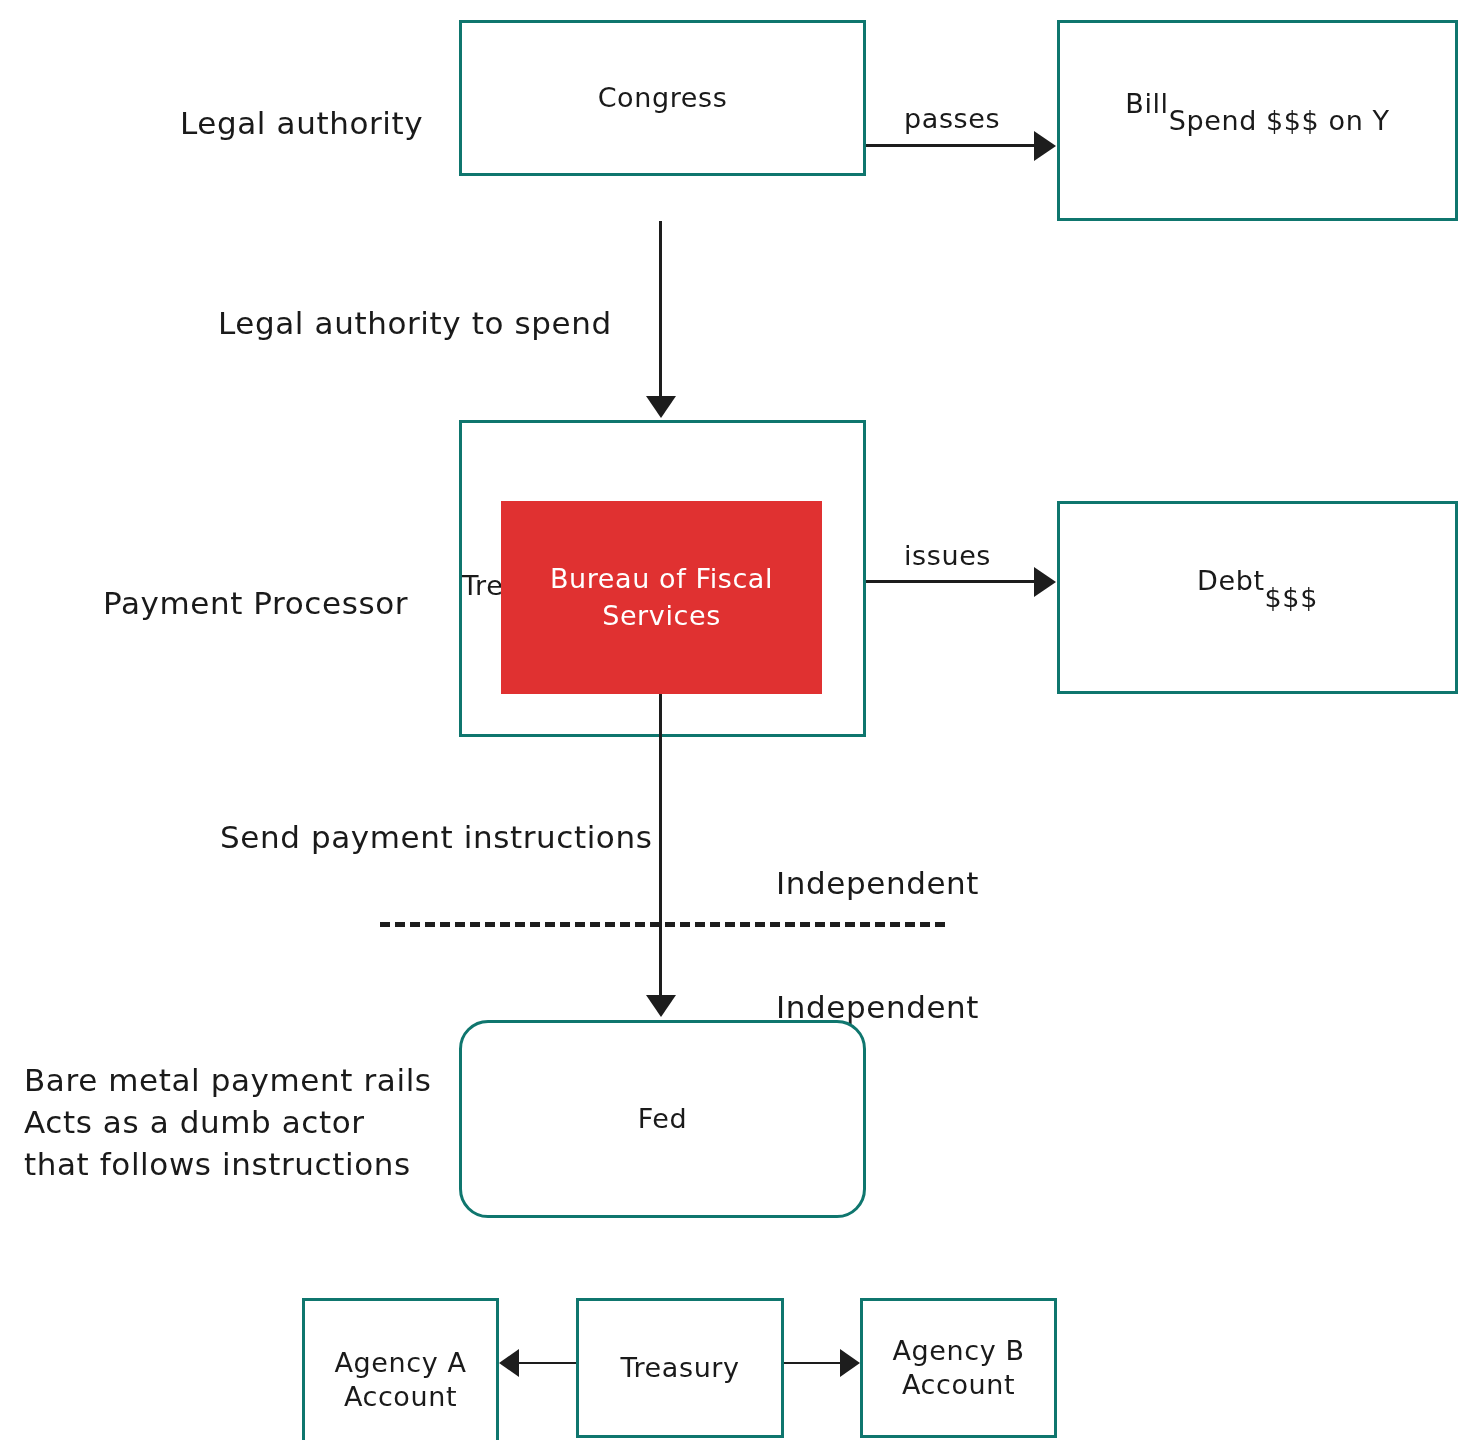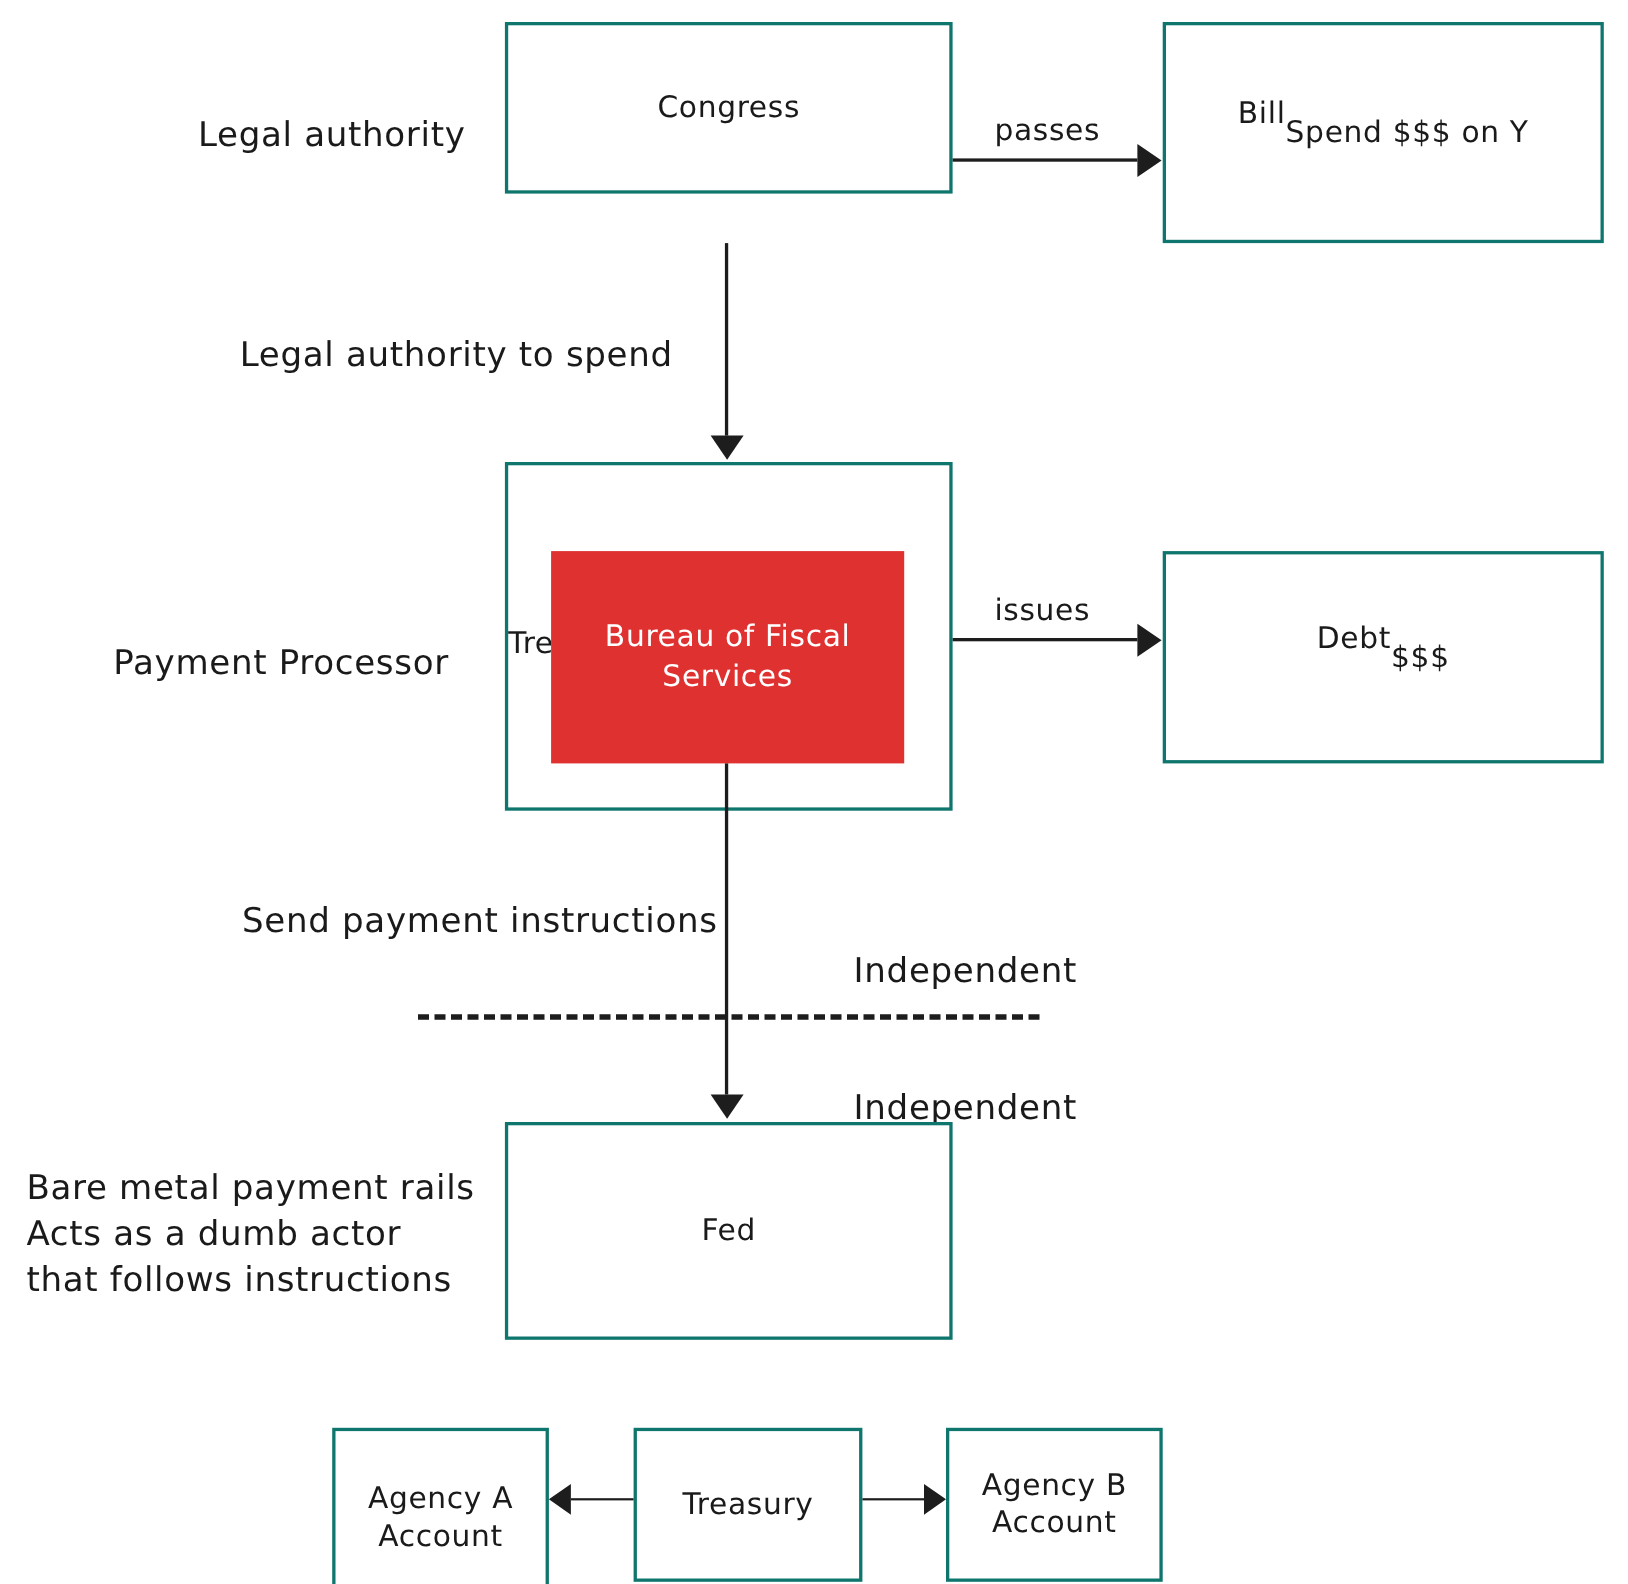--- a/index.html
+++ b/index.html
@@ -154,21 +154,21 @@
   <div class="annot" style="left:776px; top:863px;">Independent</div>
 
   <div class="divider" style="left:380px; top:922px; width:565px;"></div>
 
   <div class="annot" style="left:776px; top:943px;margin-top:44px;">Independent</div>
 
   <div class="annot" id="label-fed-description" style="left:24px; top:1060px;">Bare metal payment rails
 Acts as a dumb actor
 that follows instructions</div>
 
-  <div class="node" id="node-fed" style="left:459px; top:1020px; width:407px; height:198px;">
+  <div class="node" id="node-fed" style="left:459px; top:1020px; width:407px; height:198px;border-radius:29px;">
     <div class="node-label">Fed</div>
   </div>
 
   <div class="node" id="node-agency-a-account" style="left:302px; top:1298px; width:197px; height:164px;">
     <div class="node-label">Agency A
 Account</div>
   </div>
 
   <div class="node" id="node-treasury-bottom" style="left:576px; top:1298px; width:208px; height:140px;">
     <div class="node-label">Treasury</div>

